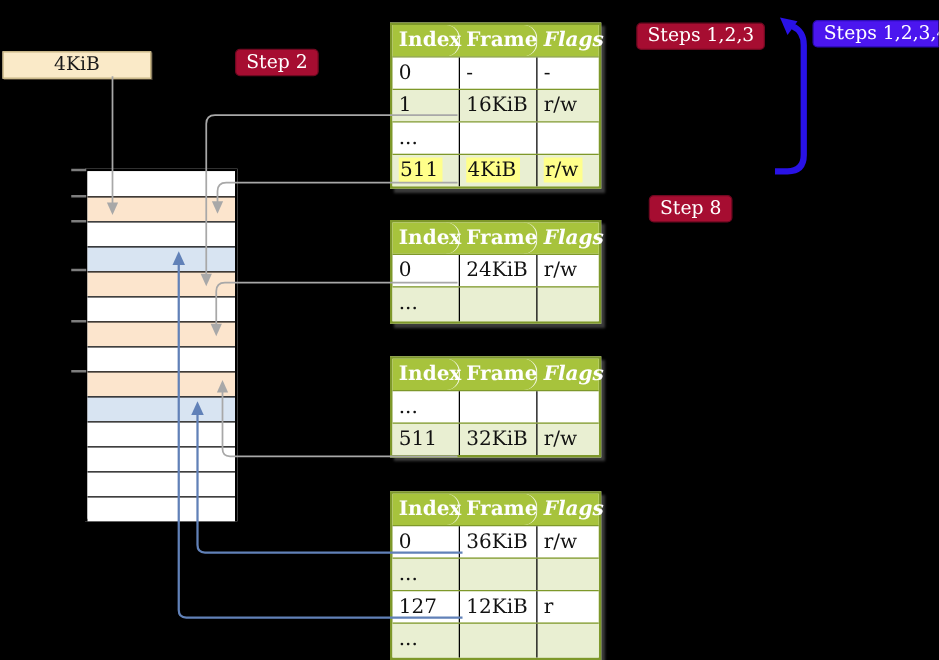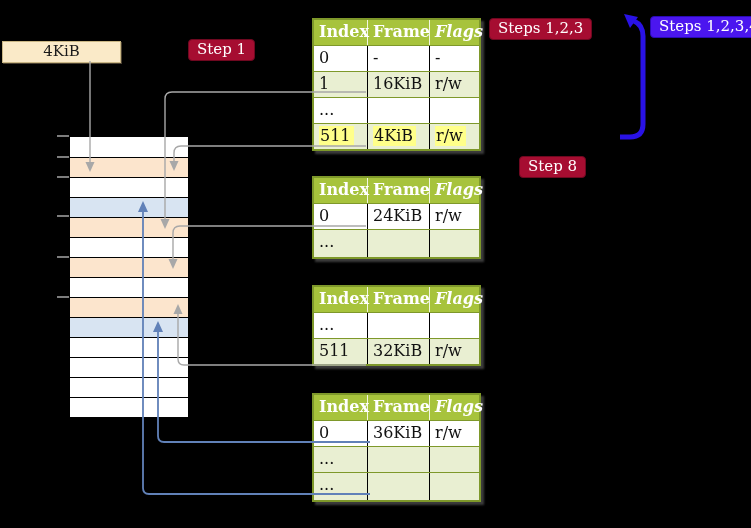--- a/index.html
+++ b/index.html
@@ -15,21 +15,21 @@
   .mrow{height:20px;box-sizing:border-box;}
   .mrow + .mrow{border-top:1px solid #000;}
   .tick{position:absolute;left:57px;width:12px;height:2px;background:#7d7d7d;}
   
   .ptable{position:absolute;left:312px;width:169px;background:#fff;
           border:2px solid var(--tblborder);box-sizing:border-box;
           box-shadow:3px 3px 2px #3b3b3b;}
   .trow{display:grid;grid-template-columns:54px 62px 49px;box-sizing:border-box;}
   .thead{background:var(--hdr);height:25px;}
   .thead .cell{color:#fff;font-weight:bold;font-size:16px;padding:2px 0 0 5px;
-               border-right:1px solid rgba(255,255,255,.85);box-sizing:border-box;}
+               border-right:1px solid rgba(255,255,255,.85);box-sizing:border-box;border-radius:11px;}
   .thead .cell:last-child{border-right:none;font-style:italic;}
   .tbody{height:26px;border-top:1px solid var(--tblborder);}
   .tbody.tall{height:28px;}
   .tbody .cell{font-size:16px;color:#111;padding:2px 0 0 5px;
                border-right:1px solid #000;box-sizing:border-box;white-space:nowrap;}
   .tbody .cell:last-child{border-right:none;}
   .rowgreen{background:var(--rowgreen);}
   .hl{background:var(--yellow);padding:0 3px 1px 1px;}
   
   .badge{position:absolute;color:#fff;font-size:15px;line-height:17px;
@@ -142,29 +142,34 @@
     <div class="trow tbody">
       <div class="cell">0</div>
       <div class="cell">36KiB</div>
       <div class="cell">r/w</div>
     </div>
     <div class="trow tbody rowgreen">
       <div class="cell">...</div>
       <div class="cell"></div>
       <div class="cell"></div>
     </div>
+    <div class="trow tbody">
+      <div class="cell">127</div>
+      <div class="cell">12KiB</div>
+      <div class="cell">r</div>
+    </div>
     <div class="trow tbody tall rowgreen">
       <div class="cell">...</div>
       <div class="cell"></div>
       <div class="cell"></div>
     </div>
   </div>
 
-  <div class="badge red" style="left:188px;top:39px">Step 1</div>
-  <div class="badge red" style="left:489px;top:18px">Steps 1,2,3</div>
+  <div class="badge red" style="left:188px;top:39px">Step 2</div>
+  <div class="badge red" style="left:509px;top:18px">Steps 1,2,3</div>
   <div class="badge blue" style="left:650px;top:16px">Steps 1,2,3,4</div>
   <div class="badge red" style="left:519px;top:156px">Step 8</div>
 
   <svg class="layer" width="751" height="528">
 
     <g stroke="#a8a8a8" fill="#a8a8a8">
       <path d="M90 61 V163" fill="none" stroke-width="1.4"></path>
       <polygon points="90,172 85.5,162 94.5,162" stroke="none"></polygon>
     </g>
 

